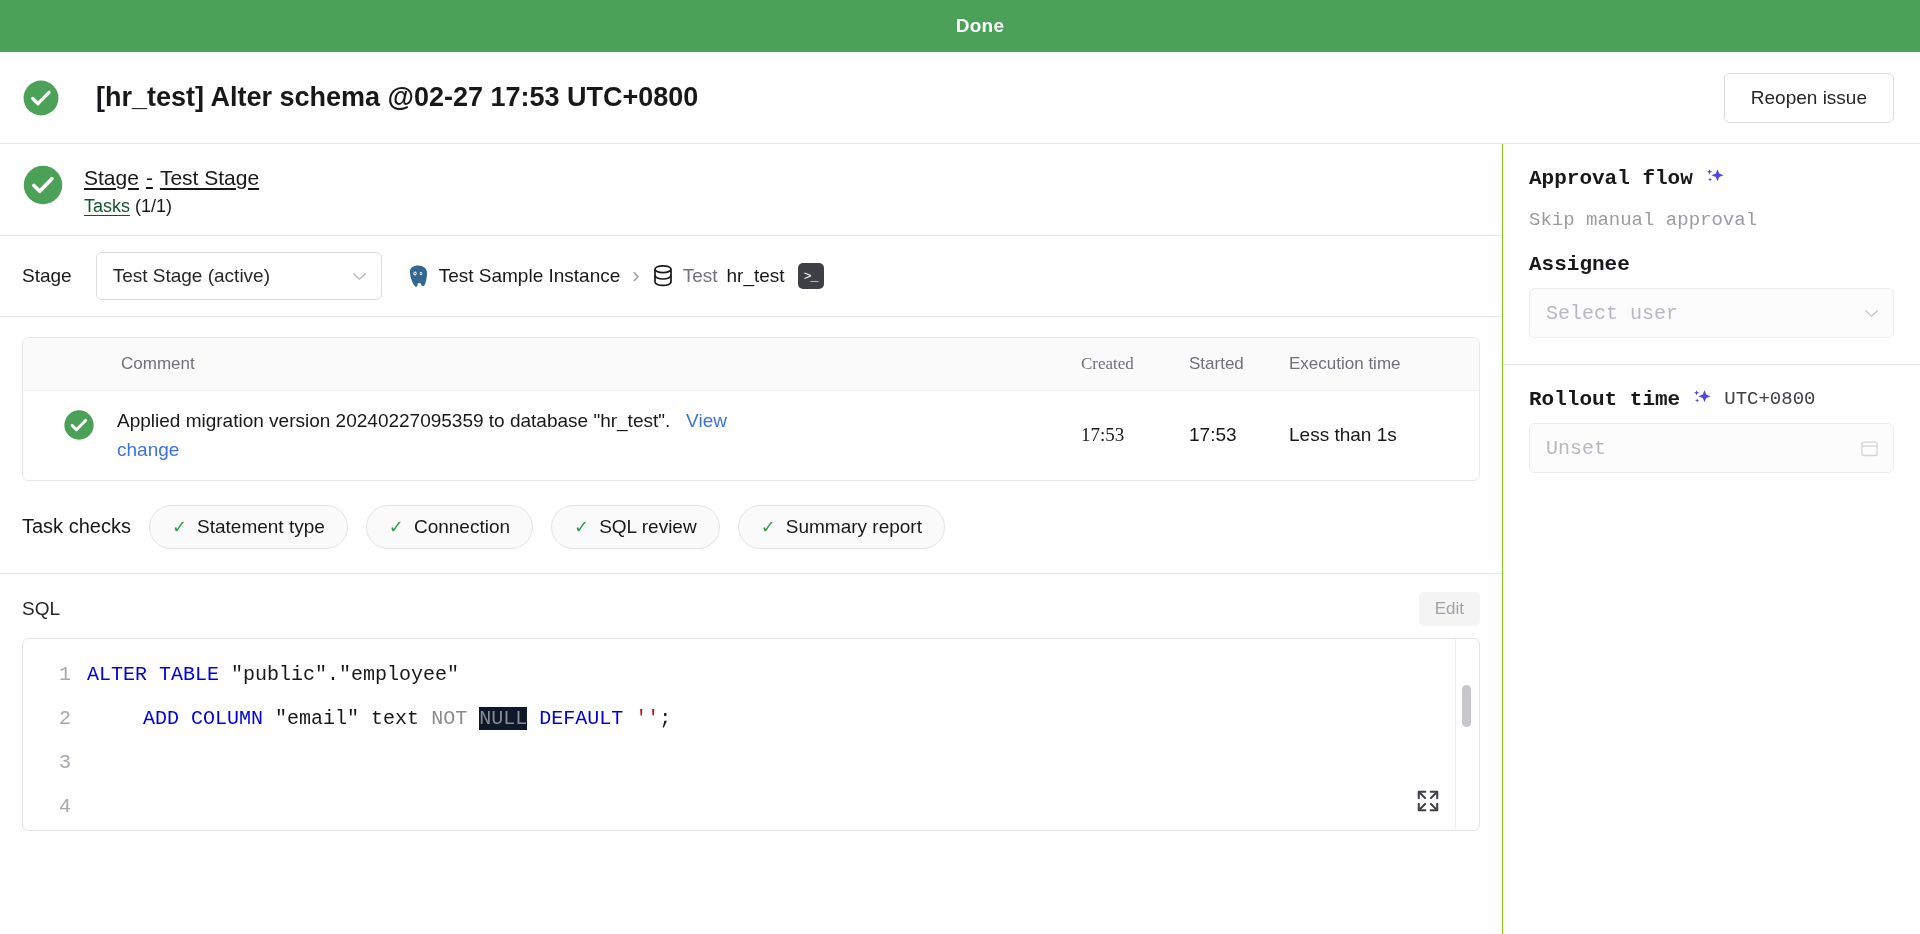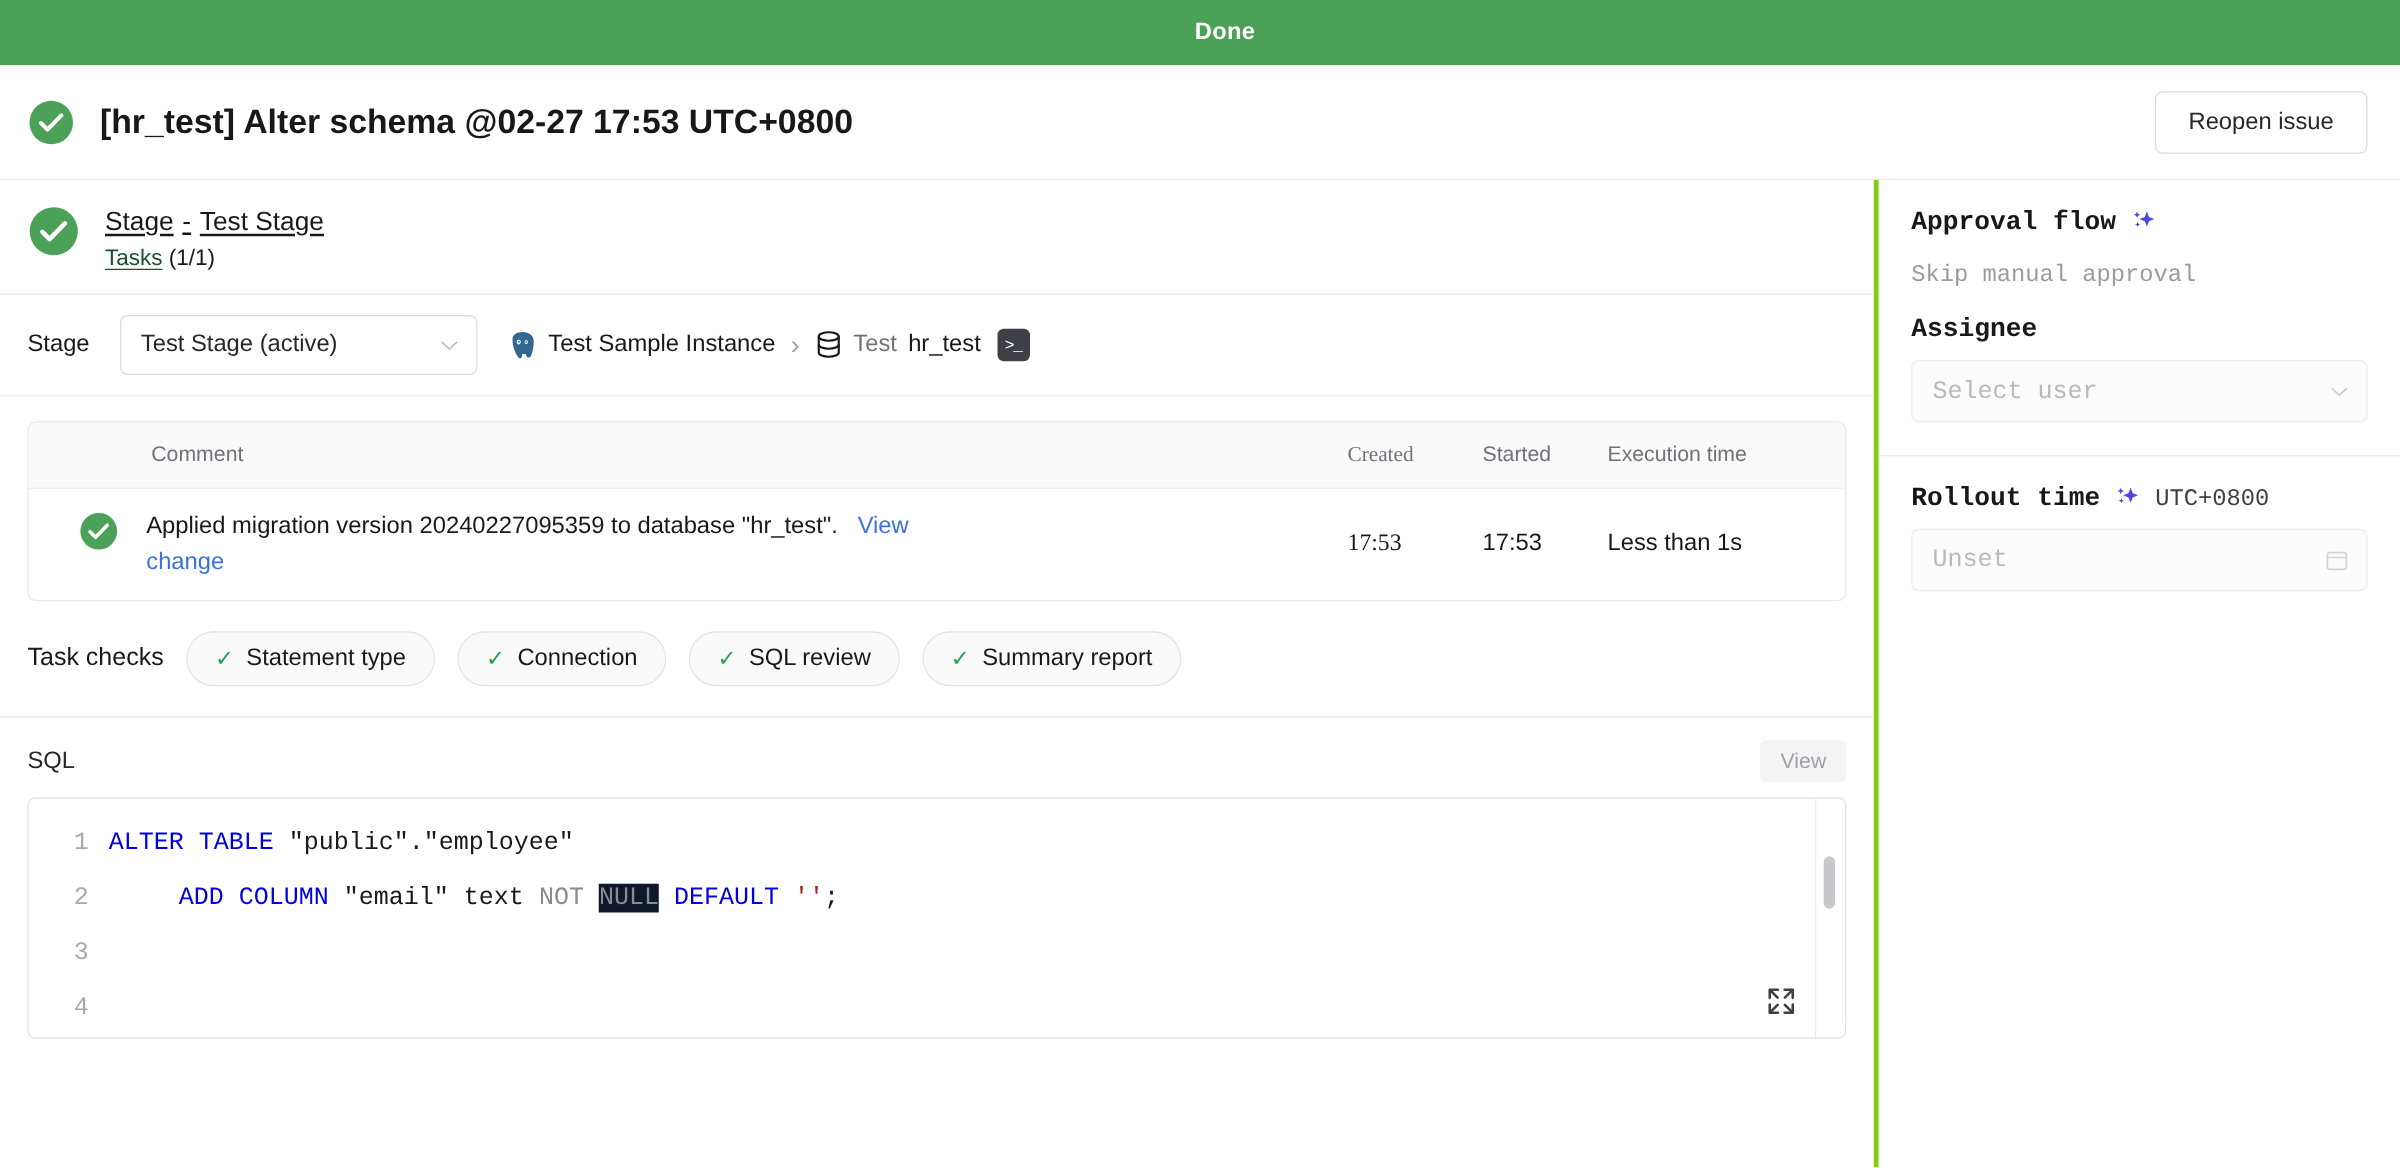--- a/index.html
+++ b/index.html
@@ -25,35 +25,35 @@
   }
 
   
   .issue-header {
     flex: 0 0 92px;
     border-bottom: 1px solid #e8e8ea;
     display: flex; align-items: center;
     padding: 0 26px 0 22px;
     background: #fff;
   }
-  .issue-title-wrap { display: flex; align-items: center; gap: 20px; flex: 1 1 auto; min-width: 0; }
+  .issue-title-wrap { display: flex; align-items: center; gap: 36px; flex: 1 1 auto; min-width: 0; }
   .issue-title {
     font-size: 27px; font-weight: 700; color: #18181b; white-space: nowrap;
   }
   .reopen-btn {
     flex: 0 0 auto;
     border: 1px solid #dcdcdf; border-radius: 6px;
     background: #fff; color: #27272a;
     font-size: 19px; font-family: inherit;
     padding: 13px 26px; cursor: pointer;
   }
 
   
   .body-split { flex: 1 1 auto; display: flex; min-height: 0; }
-  .main-col { flex: 1 1 auto; min-width: 0; border-right: 4px solid #84cc16; display: flex; flex-direction: column; }
+  .main-col { flex: 1 1 auto; min-width: 0; border-right: 1px solid #84cc16; display: flex; flex-direction: column; }
   .side-col { flex: 0 0 417px; background: #fff; }
 
   
   .stage-summary {
     display: flex; align-items: flex-start; gap: 20px;
     padding: 20px 22px 18px 22px;
     border-bottom: 1px solid #e8e8ea;
   }
   .stage-links { display: flex; flex-direction: column; gap: 6px; padding-top: 2px; }
   .stage-line1 { font-size: 21px; color: #18181b; display: flex; align-items: baseline; gap: 7px; }
@@ -322,21 +322,21 @@
         </span>
         <span class="tc-chip">
           <span class="tc-tick">✓</span>
           <span>Summary report</span>
         </span>
       </div>
 
       <div class="sql-section">
         <div class="sql-head">
           <span class="sql-title">SQL</span>
-          <button class="sql-edit-btn">View</button>
+          <button class="sql-edit-btn">Edit</button>
         </div>
 
         <div class="editor">
           <div class="code">
 
             <div class="code-line">
               <span class="ln">1</span>
               <span><span class="kw">ALTER</span> <span class="kw">TABLE</span> <span class="str">"public"."employee"</span></span>
             </div>
 

